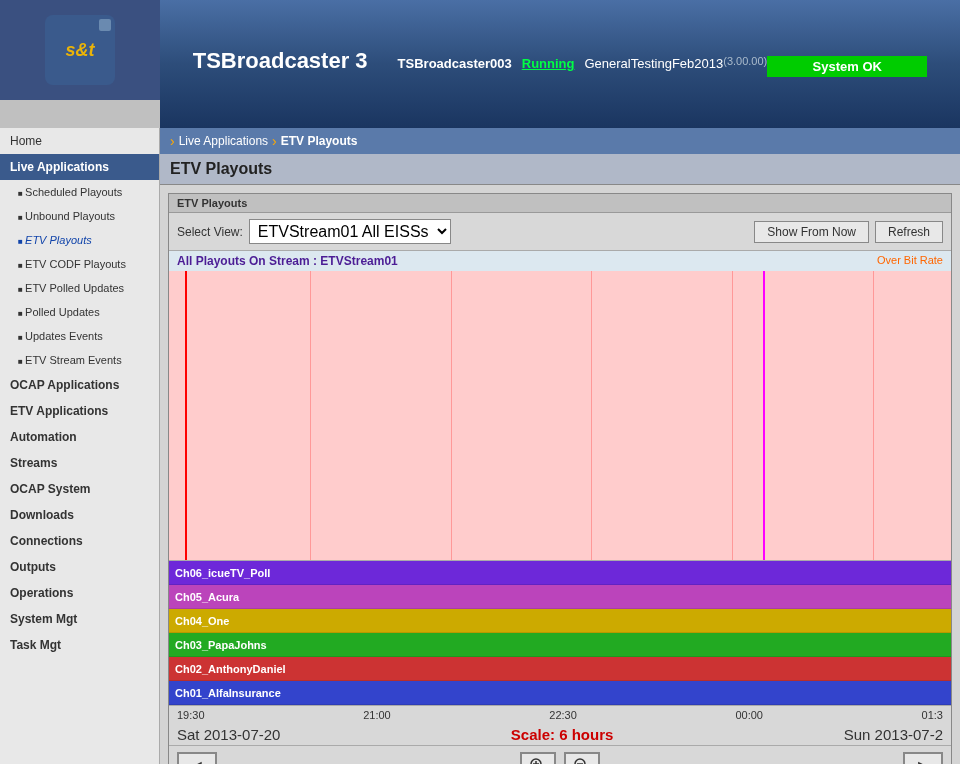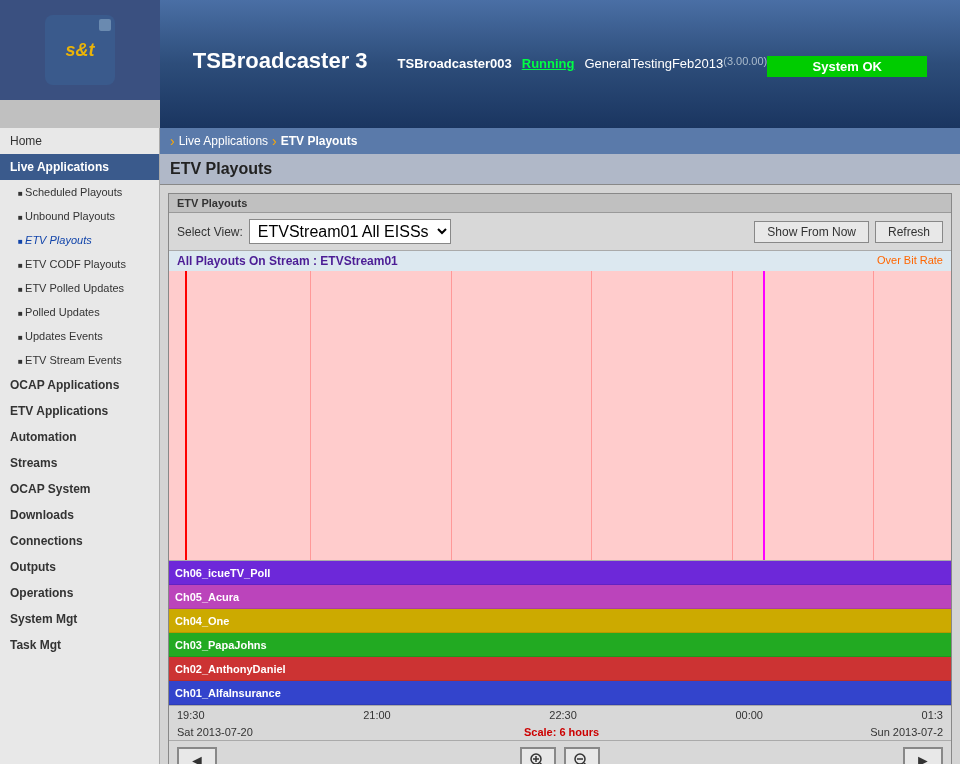--- a/index.html
+++ b/index.html
@@ -226,21 +226,21 @@
       color: #333;
       background: #d8d8d8;
       border-top: 1px solid #aaa;
     }
 
     
     #date-row {
       display: flex;
       justify-content: space-between;
       padding: 2px 8px;
-      font-size: 11px;
+      font-size: 15px;
       color: #333;
       background: #d8d8d8;
     }
     .scale-label {
       color: #cc0000;
       font-weight: bold;
       text-align: center;
       flex: 1;
     }
 

